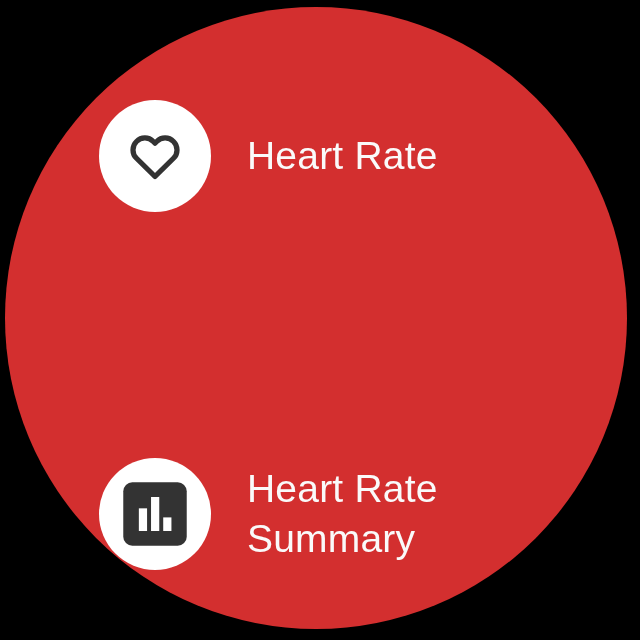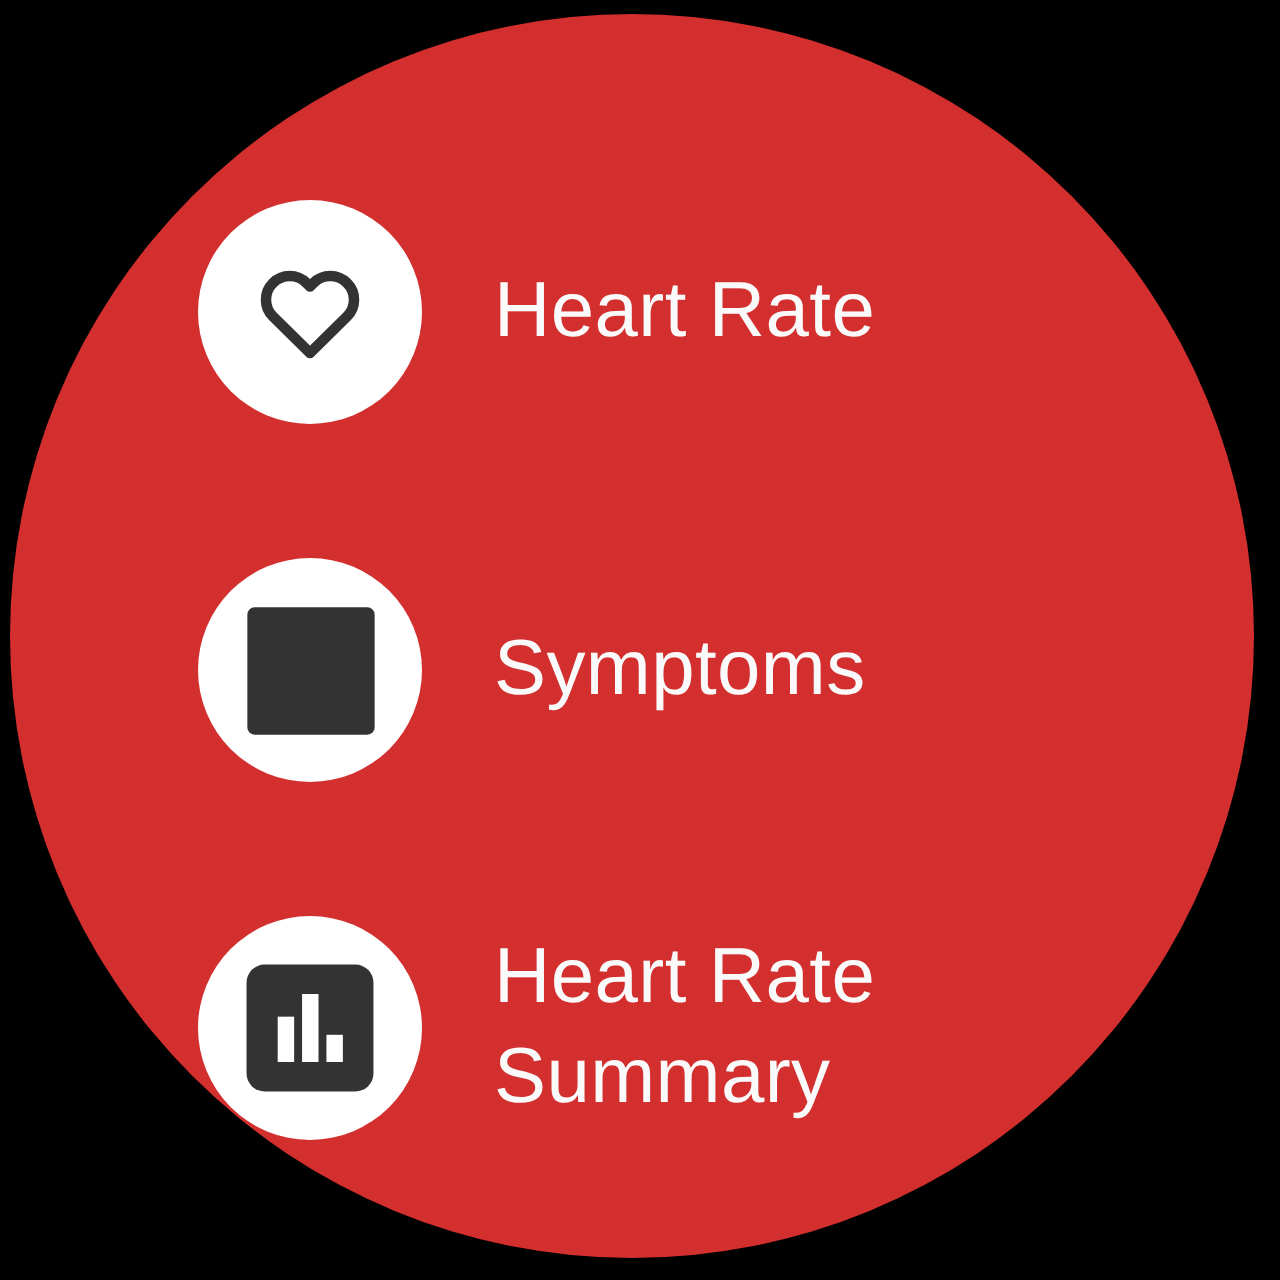--- a/index.html
+++ b/index.html
@@ -109,30 +109,20 @@
       <div class="icon-chip">
         <span class="icon-glyph">
           <svg width="60" height="60" viewBox="0 0 24 24" aria-hidden="true">
             <path d="M12 20.2 4.6 12.9a4.7 4.7 0 0 1 0-6.7 4.7 4.7 0 0 1 6.7 0l0.7 0.7 0.7-0.7a4.7 4.7 0 0 1 6.7 0 4.7 4.7 0 0 1 0 6.7z" fill="none" stroke="#333333" stroke-width="2.1" stroke-linecap="round" stroke-linejoin="round"></path>
           </svg>
         </span>
       </div>
       <div class="menu-label">Heart Rate</div>
     </div>
 
-    <div class="menu-row row-1">
-      <div class="icon-chip">
-        <span class="icon-glyph">
-          <svg width="67" height="67" viewBox="0 0 24 24" aria-hidden="true">
-            <rect x="0.6" y="0.6" width="22.8" height="22.8" rx="1.3" ry="1.3" fill="#333333"></rect>
-          </svg>
-        </span>
-      </div>
-      <div class="menu-label">Symptoms</div>
-    </div>
 
     <div class="menu-row row-2">
       <div class="icon-chip">
         <span class="icon-glyph">
           <svg width="68" height="68" viewBox="0 0 24 24" aria-hidden="true">
             <rect x="0.8" y="0.8" width="22.4" height="22.4" rx="3.2" ry="3.2" fill="#333333"></rect>
             <rect x="6.3" y="10.0" width="2.9" height="8.0" fill="#FFFFFF"></rect>
             <rect x="10.6" y="6.0" width="2.9" height="12.0" fill="#FFFFFF"></rect>
             <rect x="14.9" y="13.2" width="2.9" height="4.8" fill="#FFFFFF"></rect>
           </svg>

